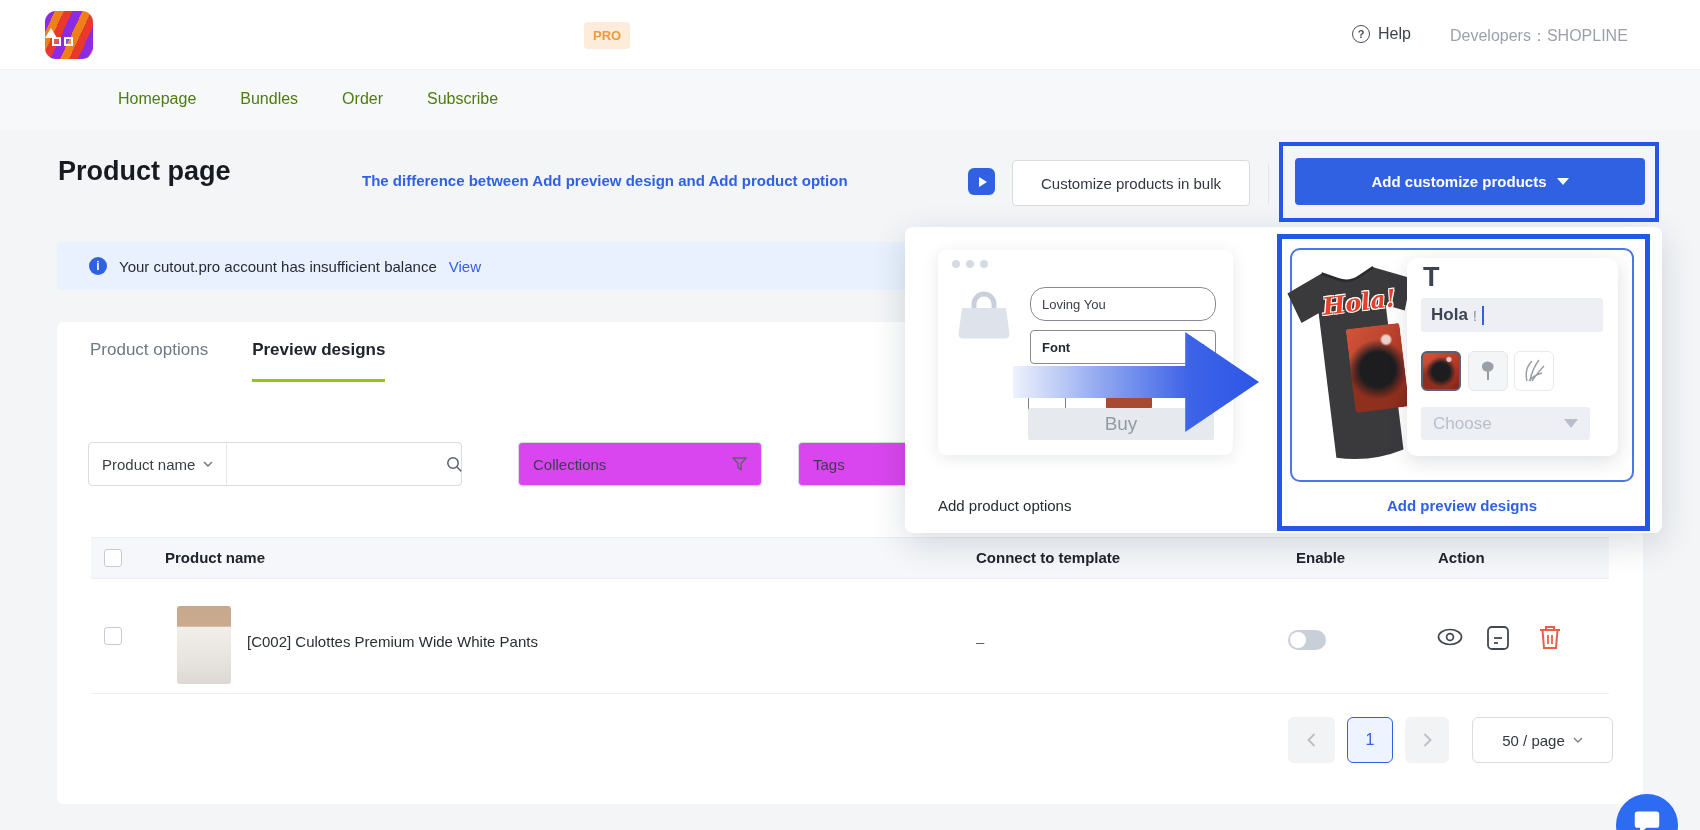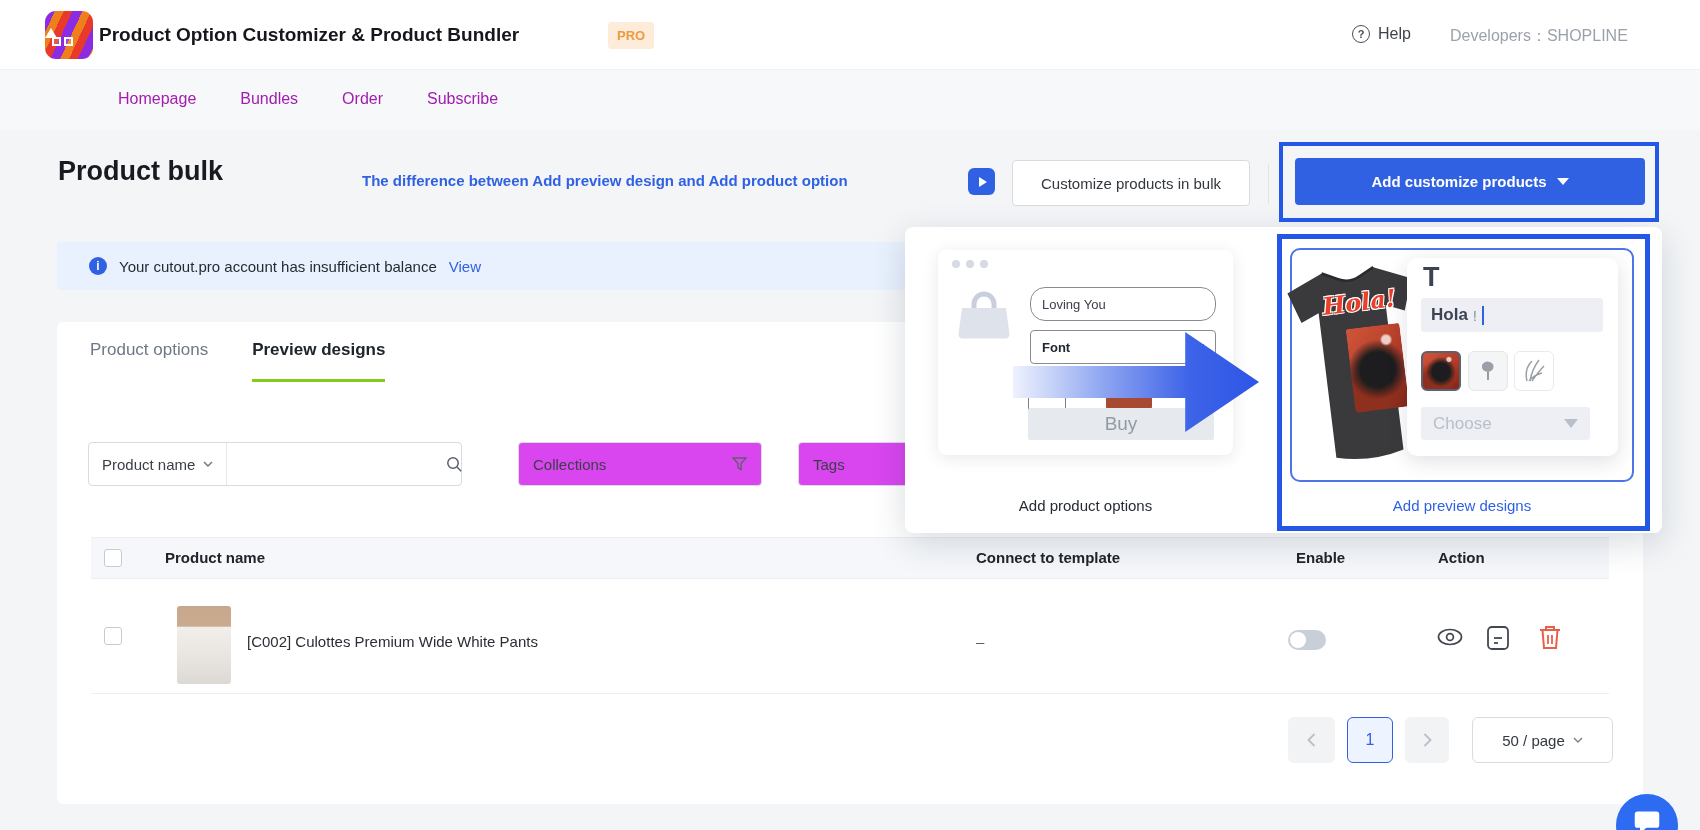--- a/index.html
+++ b/index.html
@@ -8,28 +8,28 @@
 
   
   .app-header { position:absolute; left:0; top:0; width:1700px; height:70px; background:#fff; border-bottom:1px solid #f0f1f3; z-index:5; }
   .logo { position:absolute; left:45px; top:11px; width:48px; height:48px; border-radius:11px; overflow:hidden;
           background:repeating-linear-gradient(115deg,#8b2be2 0 9px,#ef7f1c 9px 17px,#e8392b 17px 25px); }
   .logo .shape { position:absolute; bottom:13px; border:2px solid #fff; background:rgba(255,255,255,.15); }
   .logo .sq1 { left:7px;  width:9px; height:9px; }
   .logo .sq2 { left:19px; width:9px; height:9px; }
   .logo .tri { left:31px; width:0; height:0; border:none; border-left:6px solid transparent; border-right:6px solid transparent; border-bottom:10px solid #fff; bottom:13px; }
   .app-title { position:absolute; left:99px; top:24px; font-size:19px; font-weight:bold; color:#15171c; }
-  .pro-badge { position:absolute; left:584px; top:22px; height:27px; padding:0 9px; line-height:27px; background:#fcecd9; color:#ef9a3d; font-size:13px; font-weight:bold; border-radius:4px;margin-left:24px; }
+  .pro-badge { position:absolute; left:584px; top:22px; height:27px; padding:0 9px; line-height:27px; background:#fcecd9; color:#ef9a3d; font-size:13px; font-weight:bold; border-radius:4px; }
   .help-wrap { position:absolute; left:1352px; top:25px; display:flex; align-items:center; gap:8px; color:#3e434b; font-size:16px; cursor:pointer; }
   .qmark { display:inline-flex; width:18px; height:18px; border:1.5px solid #4a4f58; border-radius:50%; align-items:center; justify-content:center; font-size:11px; font-weight:bold; color:#4a4f58; }
   .devs { position:absolute; left:1450px; top:26px; color:#9ba1ab; font-size:16px; }
 
   
   .nav { position:absolute; left:0; top:70px; width:1700px; height:60px; background:#f7f8fa; display:flex; align-items:stretch; padding-left:118px; gap:44px; z-index:4; }
-  .nav-item { display:flex; align-items:center; gap:7px; font-size:16px; color:#a21caf; cursor:pointer; border-bottom:3px solid transparent; }
+  .nav-item { display:flex; align-items:center; gap:7px; font-size:16px; color:#4d7c0f; cursor:pointer; border-bottom:3px solid transparent; }
   .nav-item.active { color:#20242c; font-weight:500; border-bottom:3px solid #3061e3; }
 
   
   .page-title { position:absolute; left:58px; top:156px; font-size:27px; font-weight:bold; color:#171a20; }
   .help-link { position:absolute; left:362px; top:172px; font-size:15px; font-weight:bold; color:#3061e3; cursor:pointer; }
   .play-btn { position:absolute; left:968px; top:168px; width:27px; height:27px; background:#3061e3; border-radius:6px; display:flex; align-items:center; justify-content:center; cursor:pointer; }
   .play-btn .tri { width:0; height:0; border-left:8px solid #fff; border-top:5px solid transparent; border-bottom:5px solid transparent; margin-left:2px; }
   .btn-white { position:absolute; left:1012px; top:160px; width:238px; height:46px; background:#fff; border:1px solid #d8dbe0; border-radius:4px; font-size:15px; color:#33373e; display:flex; align-items:center; justify-content:center; cursor:pointer; }
   .vdiv { position:absolute; left:1268px; top:164px; width:1px; height:40px; background:#e2e4e8; }
   .anno-a { position:absolute; left:1279px; top:142px; width:380px; height:80px; border:4px solid #2457e8; z-index:11; }
@@ -101,36 +101,35 @@
   .mp-input { position:absolute; left:14px; top:40px; width:182px; height:34px; background:#edeff4; border-radius:3px; display:flex; align-items:center; padding:0 10px; gap:5px; }
   .mp-input .w1 { font-size:17px; font-weight:bold; color:#3c4454; }
   .mp-input .w2 { font-size:15px; color:#8b93a2; }
   .mp-caret { width:2px; height:19px; background:#3061e3; }
   .thumb { position:absolute; top:93px; width:40px; height:40px; border-radius:6px; cursor:pointer; }
   .thumb.t1 { left:14px; border:2px solid #5a6170; }
   .thumb.t2 { left:61px; background:#f4f5f6; border:1px solid #e4e6ea; display:flex; align-items:center; justify-content:center; }
   .thumb.t3 { left:107px; background:#fff; border:1px solid #e9eaee; display:flex; align-items:center; justify-content:center; }
   .mp-choose { position:absolute; left:14px; top:149px; width:169px; height:33px; background:#edeff4; border-radius:3px; display:flex; align-items:center; justify-content:space-between; padding:0 12px; font-size:17px; color:#b8bfca; cursor:pointer; }
   .mp-choose .tri { width:0; height:0; border-left:7px solid transparent; border-right:7px solid transparent; border-top:9px solid #b8bfca; }
-  .opt-label-l { position:absolute; left:33px; top:270px; width:295px; text-align:center; font-size:15px; font-weight:500; color:#272c34; }
-  .opt-label-r { position:absolute; left:387px; top:270px; width:340px; text-align:center; font-size:15px; font-weight:normal; color:#3061e3; cursor:pointer; }
+  .opt-label-l { position:absolute; left:33px; top:270px; width:295px; text-align:left; font-size:15px; font-weight:500; color:#272c34; }
+  .opt-label-r { position:absolute; left:387px; top:270px; width:340px; text-align:center; font-size:15px; font-weight:bold; color:#3061e3; cursor:pointer; }
 
   
   .chat { position:absolute; left:1616px; top:794px; width:62px; height:62px; border-radius:50%; background:#2d6bf2; display:flex; align-items:flex-start; justify-content:center; padding-top:14px; cursor:pointer; z-index:20; }
 </style>
 </head>
 <body>
 
 <div class="app-header">
   <div class="logo">
     <span class="shape sq1"></span>
     <span class="shape sq2"></span>
     <span class="tri"></span>
   </div>
-  <div class="app-title">Product Option Customizer &amp; Product Bundler</div>
   <div class="pro-badge">PRO</div>
   <div class="help-wrap">
     <span class="qmark">?</span>
     <span>Help</span>
   </div>
   <div class="devs">Developers：SHOPLINE</div>
 </div>
 
 <div class="nav">
   <div class="nav-item">
@@ -140,21 +139,21 @@
       <span>Bundles</span>
     </div>
   <div class="nav-item">
       <span>Order</span>
     </div>
   <div class="nav-item">
       <span>Subscribe</span>
     </div>
 </div>
 
-<div class="page-title">Product bulk</div>
+<div class="page-title">Product page</div>
 <div class="help-link">The difference between Add preview design and Add product option</div>
 <div class="play-btn">
     <span class="tri"></span>
   </div>
 <div class="btn-white">Customize products in bulk</div>
 <div class="vdiv"></div>
 <div class="anno-a"></div>
 <div class="btn-blue">
   <span>Add customize products</span>
   <span class="tri"></span>

